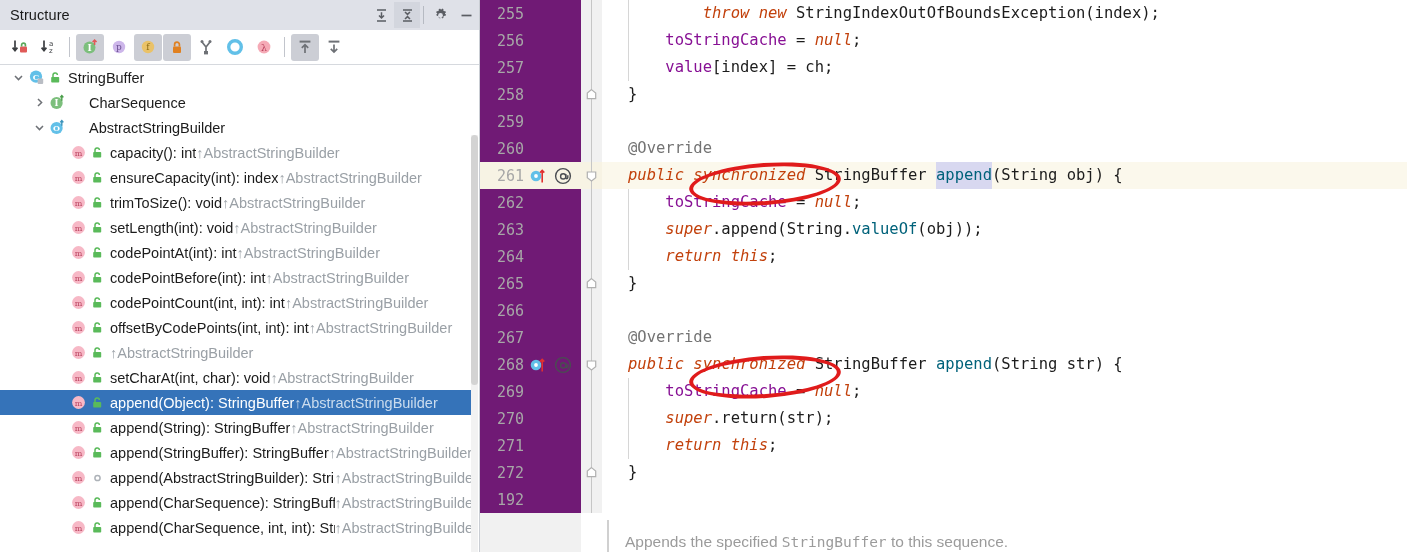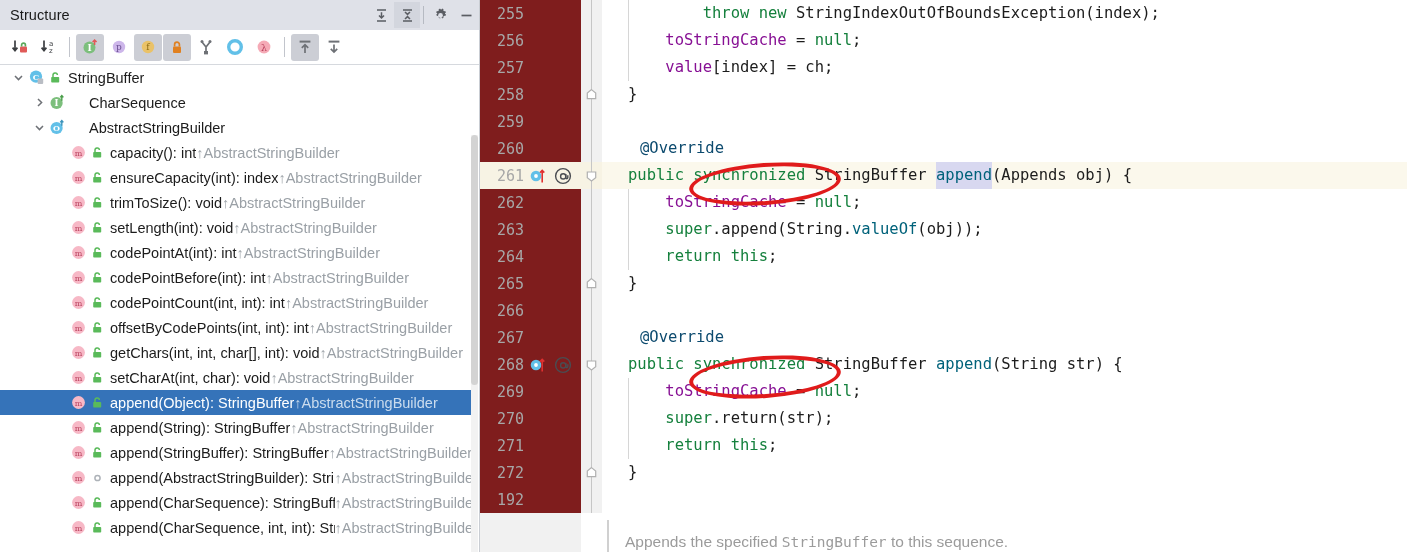--- a/index.html
+++ b/index.html
@@ -125,21 +125,21 @@
     position: absolute; left: 0; top: 0;
     width: 101px; height: 100%;
     background: #f1f1f1;
     z-index: 0;
   }
   .row-gutter {
     position: relative; z-index: 1;
     width: 101px; flex: 0 0 101px;
     height: 27px;
     display: flex; align-items: center;
-    background: #7f1d1d;
+    background: #701a75;
     font-family: "DejaVu Sans Mono", monospace;
   }
   .ed-row.current .row-gutter { background: #f7f3e4; }
   .lineno {
     width: 44px; text-align: right;
     font-size: 15px; color: #a7a7a7;
     font-family: "DejaVu Sans Mono", monospace;
   }
   .gmarks {
     width: 56px; height: 27px;
@@ -164,24 +164,24 @@
     font-size: 15.5px;
     line-height: 27px;
     padding-left: 26px;
     white-space: pre;
     color: #1c1c1c;
   }
   .indent-guide {
     position: absolute; left: 26px; top: 0; width: 1px; height: 27px;
     background: #d6d6d6;
   }
-  .kw   { color: #15803d; }
+  .kw   { color: #c2410c; font-style: italic; }
   .fld  { color: #871094; }
   .mth  { color: #00627a; }
-  .ann  { color: #0c4a6e; margin-left: 12px; }
+  .ann  { color: #737373; }
   .ital { color: #00627a; }
   .usage-hl { background: #d8d8f0; }
 
   
   .doc-block {
     position: absolute; left: 101px; bottom: 0;
     height: 38px; width: 100%;
   }
   .doc-bar {
     position: absolute; left: 26px; top: 6px;
@@ -526,21 +526,20 @@
                 <circle cx="8.5" cy="8.5" r="6.4" fill="#f7b8c6"></circle>
                 <text x="8.5" y="11.7" text-anchor="middle" font-family="DejaVu Serif, serif" font-size="8" fill="#b8405c">m</text>
               </svg>
             </span>
             <span class="vis-icon">
               <svg width="13" height="13" viewBox="0 0 13 13">
                 <rect x="2.2" y="6" width="8" height="5.6" rx="0.8" fill="#5aba5a"></rect>
                 <path d="M4 6V4.4A2.2 2.2 0 018.4 4" stroke="#5aba5a" stroke-width="1.5" fill="none"></path>
               </svg>
             </span>
-            <span class="node-label">getChars(int, int, char[], int): void</span>
             <span class="owner"> ↑AbstractStringBuilder</span>
           </div>
           <div class="node" style="padding-left: 52px;">
             <span class="twisty"></span>
             <span class="node-icon">
               <svg width="17" height="17" viewBox="0 0 17 17">
                 <circle cx="8.5" cy="8.5" r="6.4" fill="#f7b8c6"></circle>
                 <text x="8.5" y="11.7" text-anchor="middle" font-family="DejaVu Serif, serif" font-size="8" fill="#b8405c">m</text>
               </svg>
             </span>
@@ -750,21 +749,21 @@
             </span>
           </div>
           <div class="fold-col">
             <span class="fold-line"></span>
             <span style="position: relative; z-index: 2; display: flex;">
               <svg width="13" height="16" viewBox="0 0 13 16">
                 <path d="M2.3 4h8.4v5.6l-4.2 3.4-4.2-3.4z" fill="#ffffff" stroke="#b0b0b0" stroke-width="1.2"></path>
               </svg>
             </span>
           </div>
-          <div class="code"><span class="kw">public</span><span> </span><span class="kw">synchronized</span><span> StringBuffer </span><span class="mth usage-hl">append</span><span>(Appends obj) {</span></div>
+          <div class="code"><span class="kw">public</span><span> </span><span class="kw">synchronized</span><span> StringBuffer </span><span class="mth usage-hl">append</span><span>(String obj) {</span></div>
         </div>
         <div class="ed-row">
           <div class="row-gutter">
             <span class="lineno">262</span>
             <span class="gmarks"></span>
           </div>
           <div class="fold-col">
             <span class="fold-line"></span>
           </div>
           <div class="code"><span class="indent-guide"></span><span>    </span><span class="fld">toStringCache</span><span> = </span><span class="kw">null</span><span>;</span></div>

